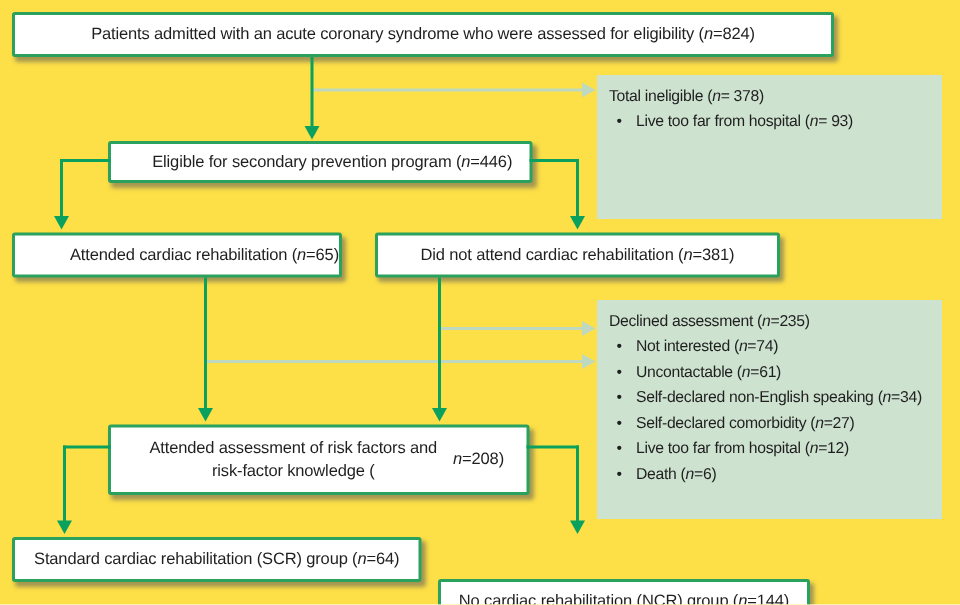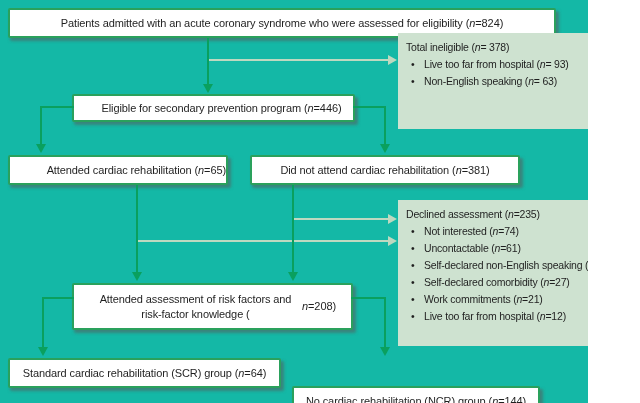--- a/index.html
+++ b/index.html
@@ -1,17 +1,17 @@
 <!DOCTYPE html>
 <html style="--box_border: #2aa15c; --arrow: #0aa05e; --pale_arrow: #bed9c0; --panel_bg: #cee2d0; --text: #1f1f1f;"><head>
 <meta charset="utf-8">
 <style>
   html,body{margin:0;padding:0;background:#ffffff;}
   #stage{
-    position:relative;width:588px;height:403px;background:#14b8a6;overflow:hidden;
+    position:relative;width:640px;height:403px;background:#fde047;overflow:hidden;
     font-family:"Liberation Sans", sans-serif;color:var(--text,#1f1f1f);
   }
   
   .fbox{
     position:absolute;box-sizing:border-box;background:#ffffff;
     border:2px solid var(--box_border,#2aa15c);border-radius:2px;
     box-shadow:2.5px 3px 3px rgba(90,90,90,.55);
     display:flex;align-items:center;justify-content:center;text-align:center;
     font-size:11px;letter-spacing:-0.1px;line-height:1.3;
   }
@@ -84,33 +84,32 @@
   <div class="fbox nowrap" style="left:8px;top:155px;width:220px;height:30px;justify-content:flex-end;">Attended cardiac rehabilitation (<i>n</i>=65)</div>
 
   <div class="fbox nowrap" style="left:250px;top:155px;width:270px;height:30px;">Did not attend cardiac rehabilitation (<i>n</i>=381)</div>
 
   <div class="fbox" style="left:72px;top:283px;width:281px;height:47px;padding:0 15px;align-items:center;">Attended assessment of risk factors and risk-factor knowledge (<i>n</i>=208)</div>
 
   <div class="fbox nowrap" style="left:8px;top:358px;width:273px;height:30px;">Standard cardiac rehabilitation (SCR) group (<i>n</i>=64)</div>
 
   <div class="fbox nowrap" style="left:292px;top:358px;width:248px;height:30px;margin-top:28px;">No cardiac rehabilitation (NCR) group (<i>n</i>=144)</div>
 
-  <div class="panel" style="left:398px;top:33px;width:230px;height:96px;">
+  <div class="panel" style="left:398px;top:50px;width:230px;height:96px;">
     <div class="ptitle">Total ineligible (<i>n</i>= 378)</div>
     <ul>
       <li>Live too far from hospital (<i>n</i>= 93)</li>
-      <li>Non-English speaking (<i>n</i>= 63)</li>
     </ul>
   </div>
 
   <div class="panel" style="left:398px;top:200px;width:230px;height:146px;">
     <div class="ptitle">Declined assessment (<i>n</i>=235)</div>
     <ul>
       <li>Not interested (<i>n</i>=74)</li>
       <li>Uncontactable (<i>n</i>=61)</li>
       <li>Self-declared non-English speaking (<i>n</i>=34)</li>
       <li>Self-declared comorbidity (<i>n</i>=27)</li>
-      <li>Work commitments (<i>n</i>=21)</li>
       <li>Live too far from hospital (<i>n</i>=12)</li>
+      <li>Death (<i>n</i>=6)</li>
     </ul>
   </div>
 
 </div>
 
 </body></html>

